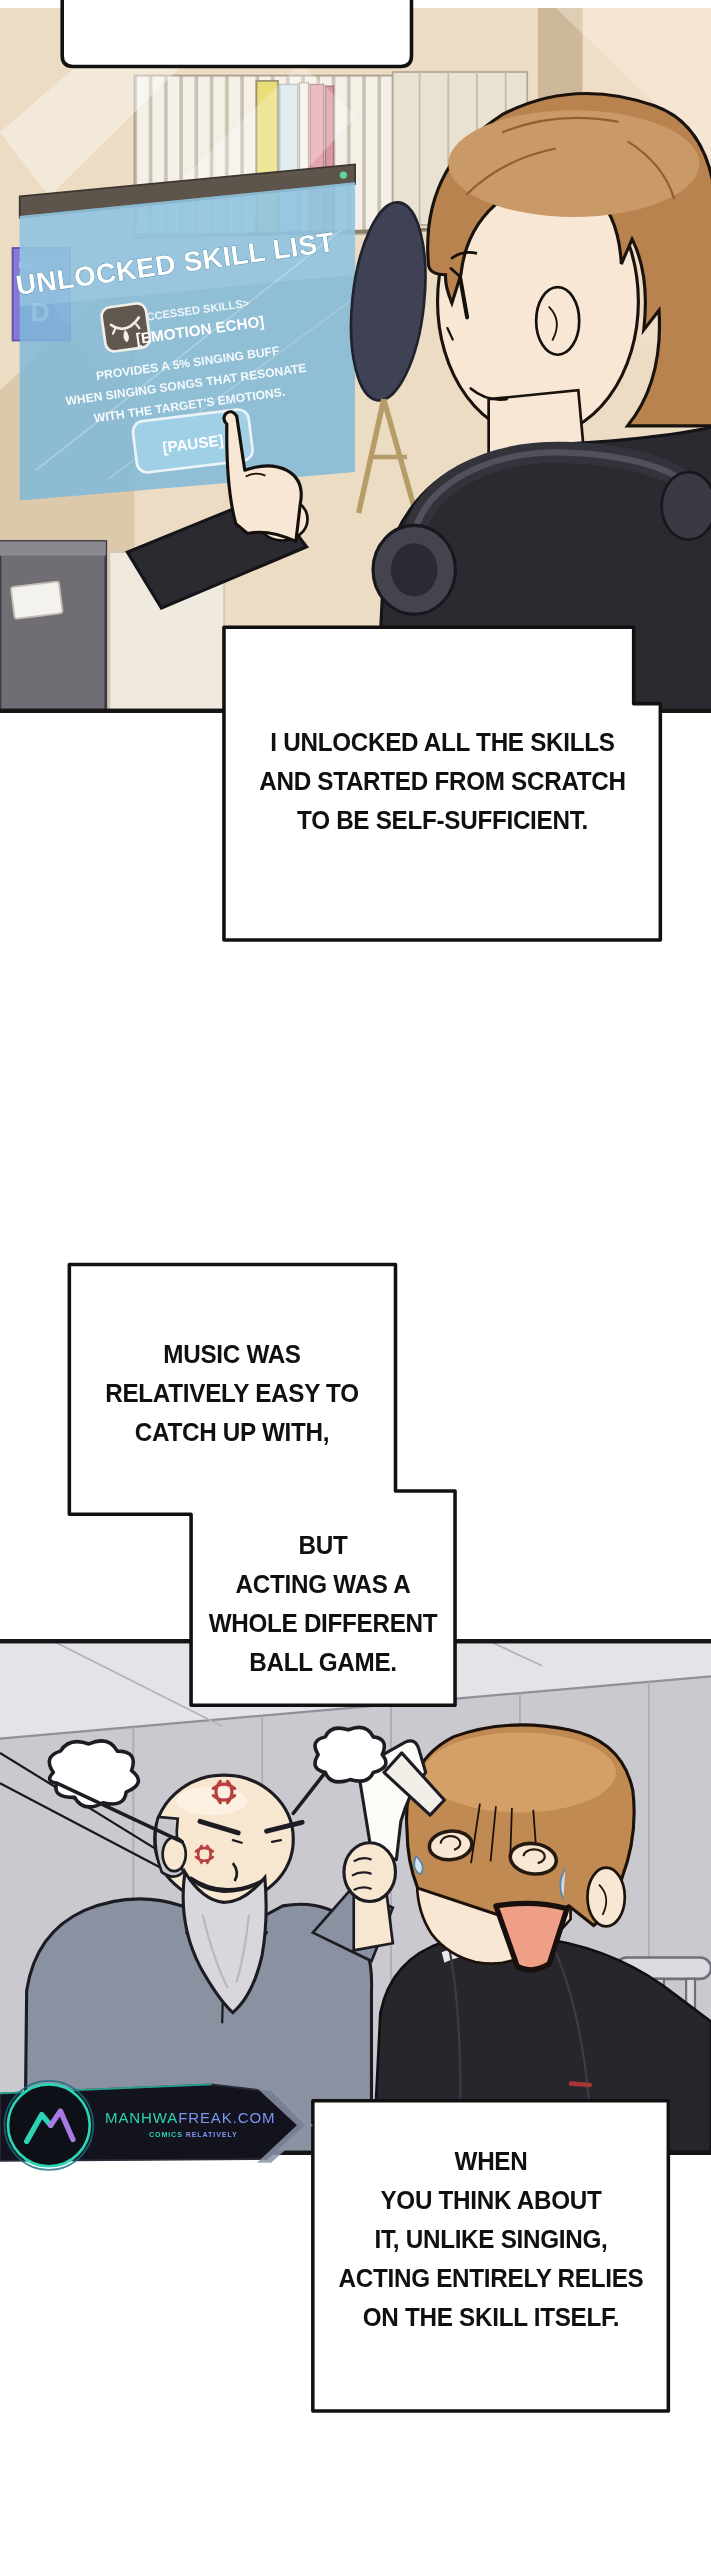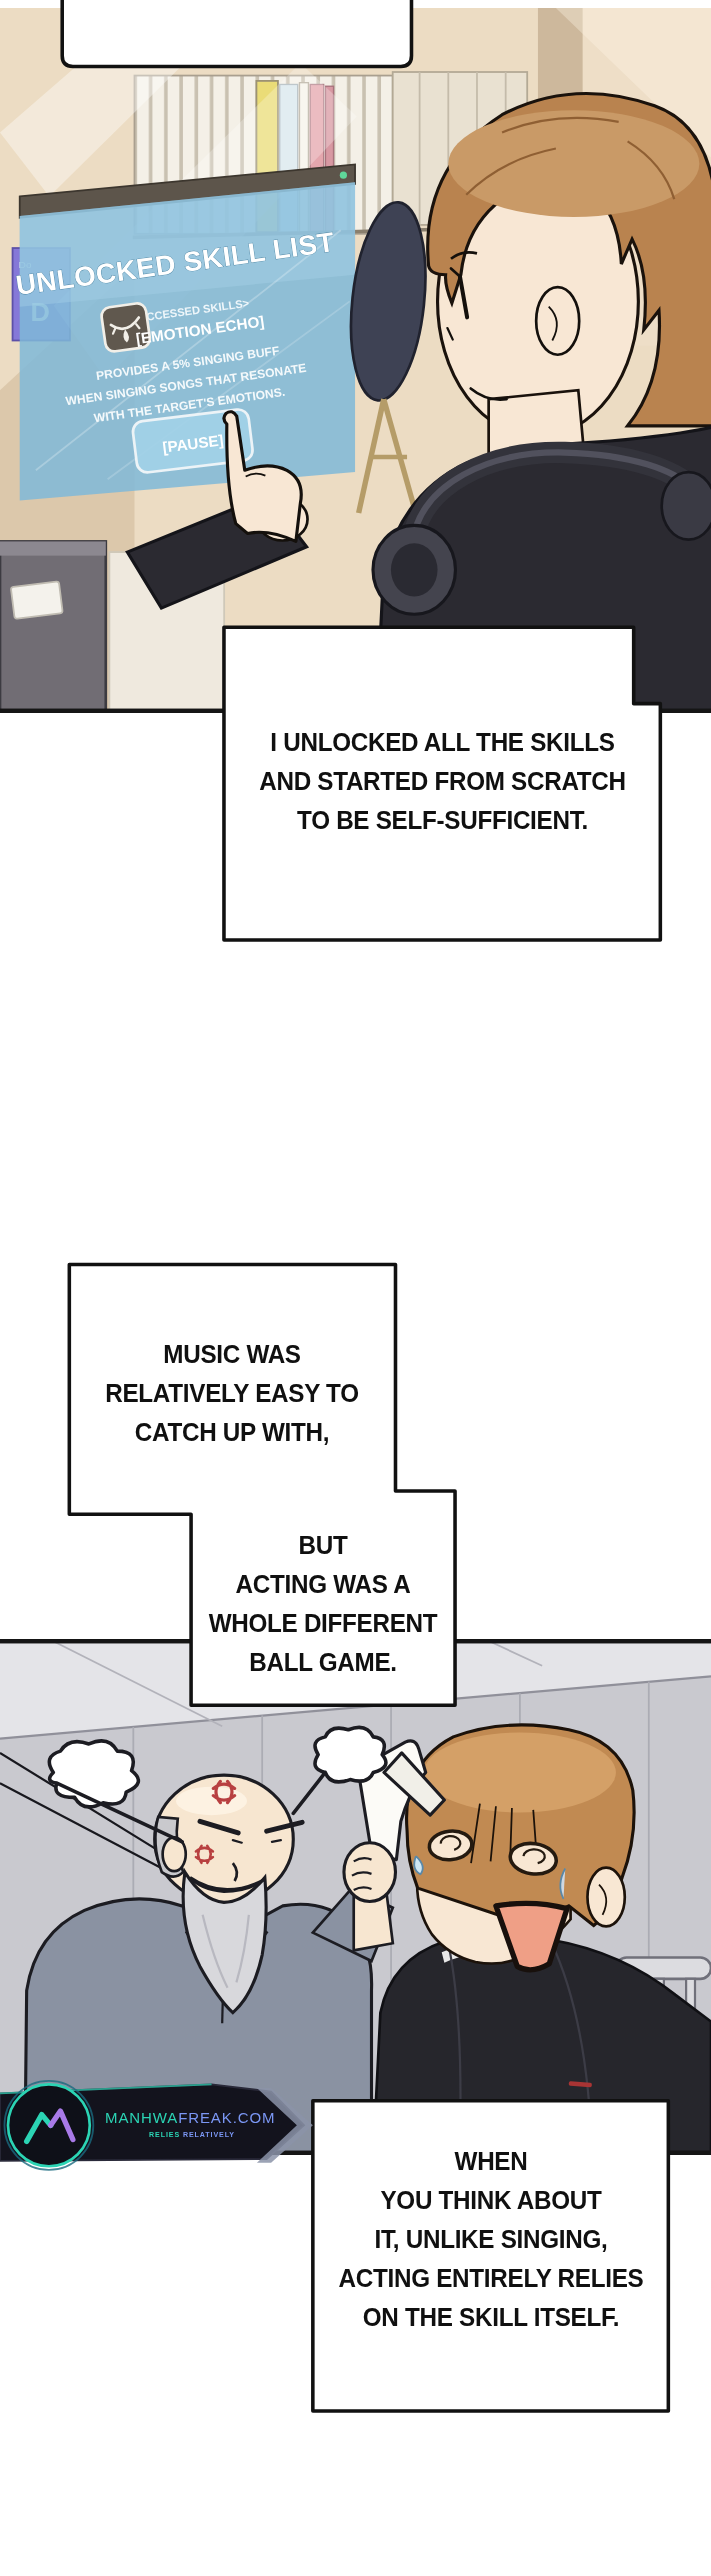--- a/index.html
+++ b/index.html
@@ -275,17 +275,17 @@
       <polyline points="0,16 238,6" fill="none" stroke="#2bd4b4" stroke-width="2" opacity="0.7"></polyline>
       <polygon points="305,10 352,52 305,94 289,94 334,52 289,10" fill="#8b93a8" opacity="0.85"></polygon>
       <g>
         <circle cx="55" cy="52" r="50" fill="none" stroke="#1a6a80" stroke-width="2" opacity="0.8"></circle>
         <circle cx="55" cy="52" r="46" fill="#0e1018" stroke="#2bd4b4" stroke-width="3"></circle>
         <polyline points="30,70 47,40 57,52" fill="none" stroke="#2bd4b4" stroke-width="6" stroke-linecap="round" stroke-linejoin="round"></polyline>
         <polyline points="57,52 68,36 82,68" fill="none" stroke="#a87ae8" stroke-width="6" stroke-linecap="round" stroke-linejoin="round"></polyline>
       </g>
     </svg>
     <div class="wm-text"><span class="teal">MANHWA</span><span class="blue">FREAK.COM</span></div>
-    <div class="wm-tag"><span class="teal">RELIES </span><span class="blue">RELATIVELY</span></div>
+    <div class="wm-tag"><span class="teal">COMICS </span><span class="blue">RELATIVELY</span></div>
   </div>
 
 </div>
 
 
 </body></html>

